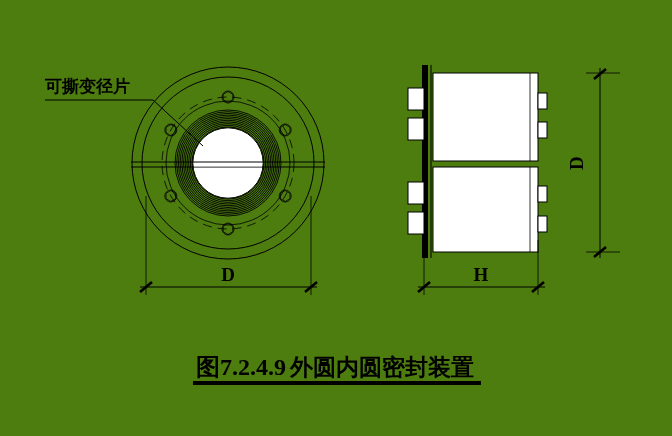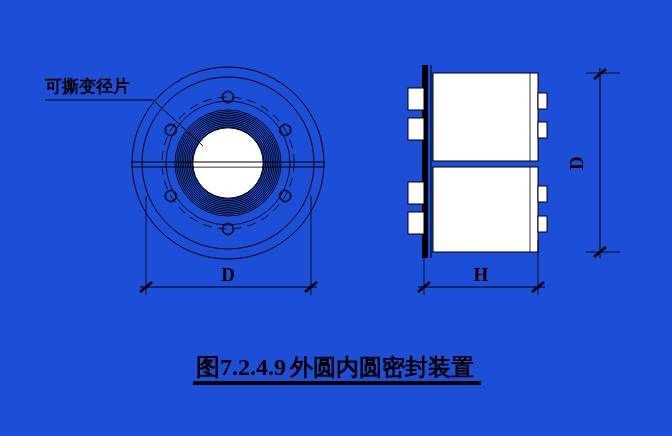--- a/index.html
+++ b/index.html
@@ -10,21 +10,21 @@
   body {
     width: 672px;
     height: 436px;
     font-family: "Liberation Serif", serif;
     overflow: hidden;
   }
   #drawing-root {
     position: relative;
     width: 672px;
     height: 436px;
-    background: #1d4ed8;
+    background: #4d7c0f;
   }
   svg#cad-canvas {
     position: absolute;
     top: 0;
     left: 0;
     width: 672px;
     height: 436px;
     display: block;
   }
   .ln {

